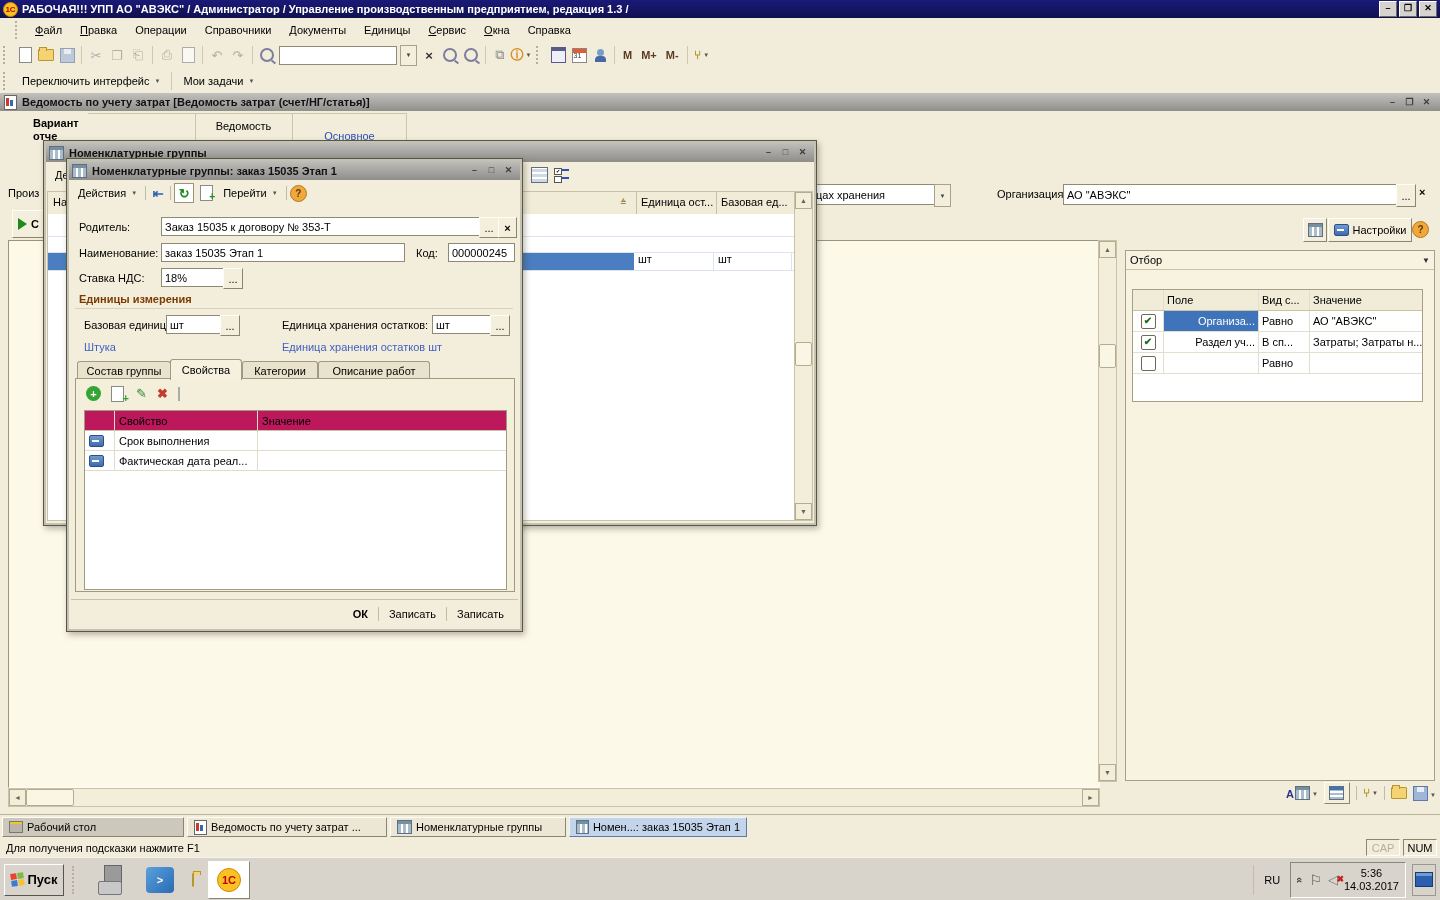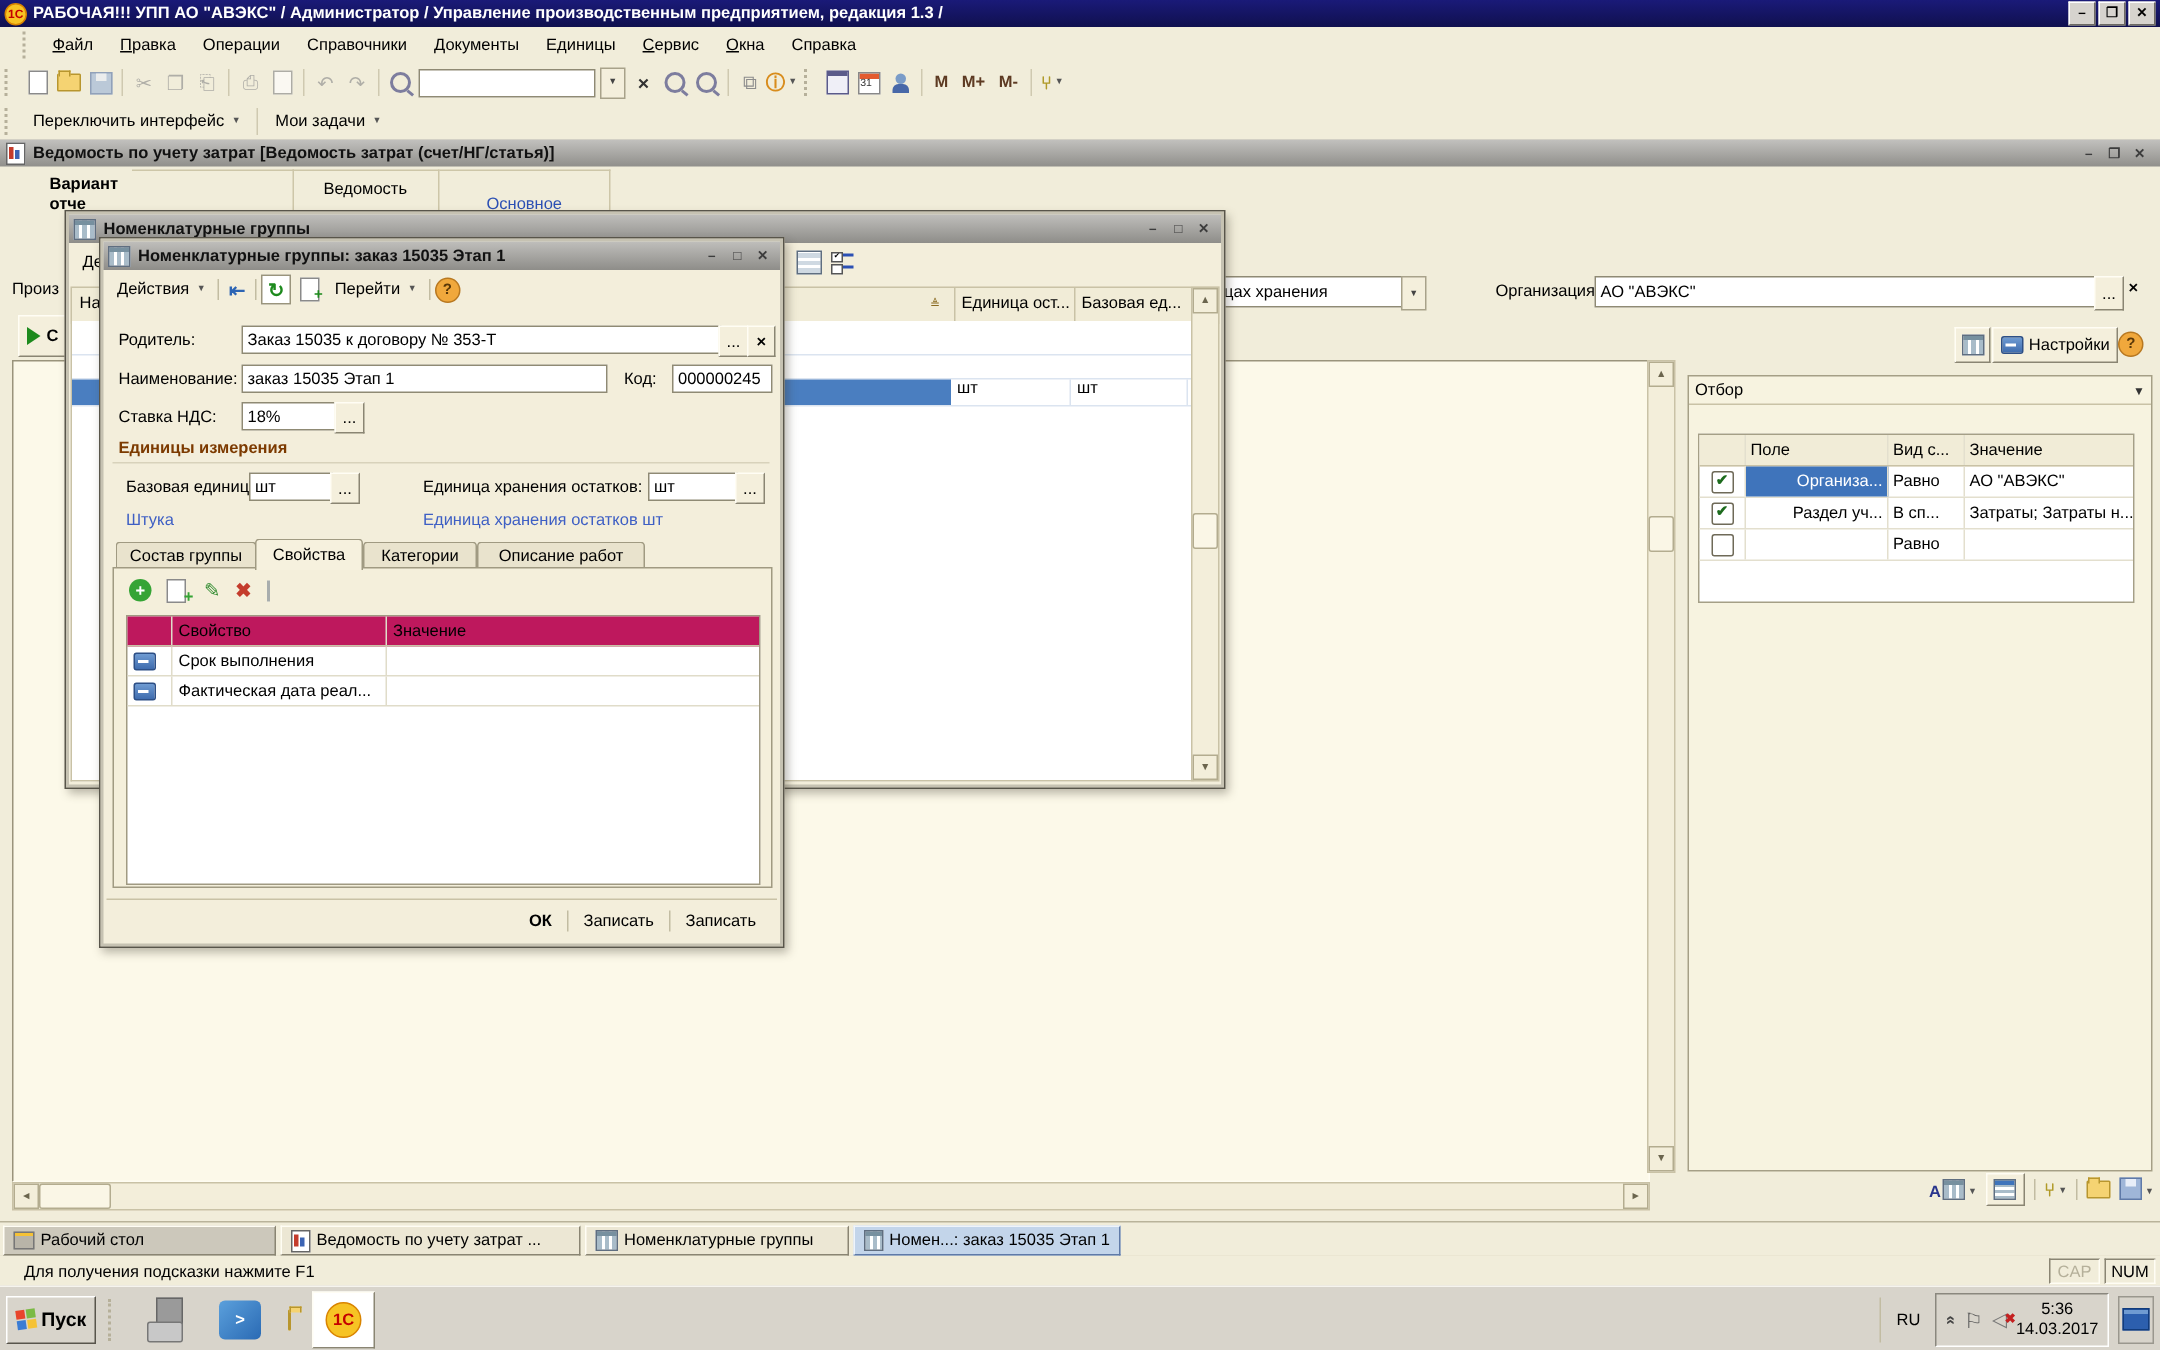--- a/index.html
+++ b/index.html
@@ -484,21 +484,21 @@
       <span class="catico"></span>
       <span>Номенклатурные группы</span>
     </span>
     <span class="atab" style="width:164px;background:#c3d5ea;border-color:#eef4fb #5f7aa8 #5f7aa8 #eef4fb">
       <span class="catico"></span>
       <span>Номен...: заказ 15035 Этап 1</span>
     </span>
   </div>
 
   <div class="t statusbar">
-    <span style="padding-left:16px">Для получения подсказки нажмите F1</span>
+    <span style="padding-left:6px">Для получения подсказки нажмите F1</span>
     <span style="margin-left:auto;display:flex;gap:3px;padding-right:3px">
       <span class="sunken" style="width:32px;color:#b5b09a">CAP</span>
       <span class="sunken" style="width:32px">NUM</span>
     </span>
   </div>
 
   <div class="t taskbar" style="z-index:5">
     <span class="startbtn">
       <span class="winflag">
           <i></i>

